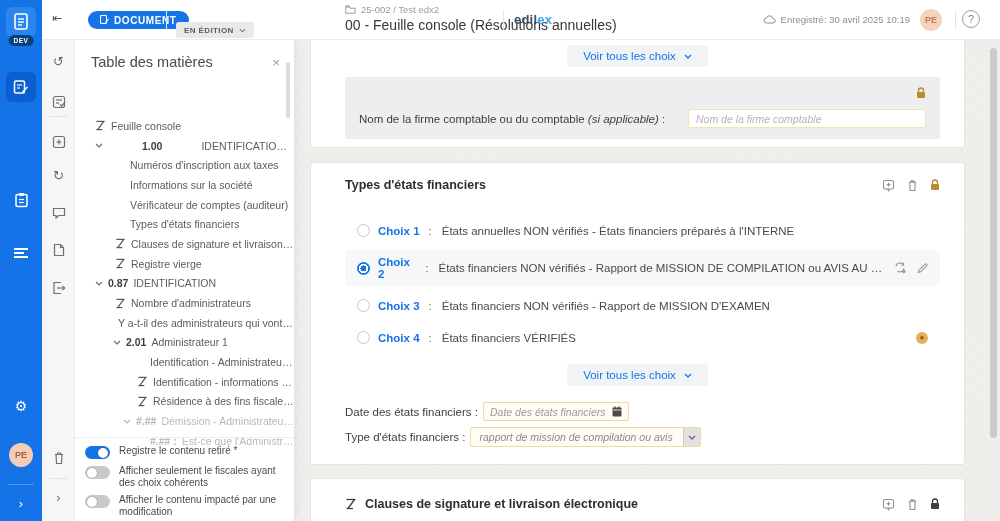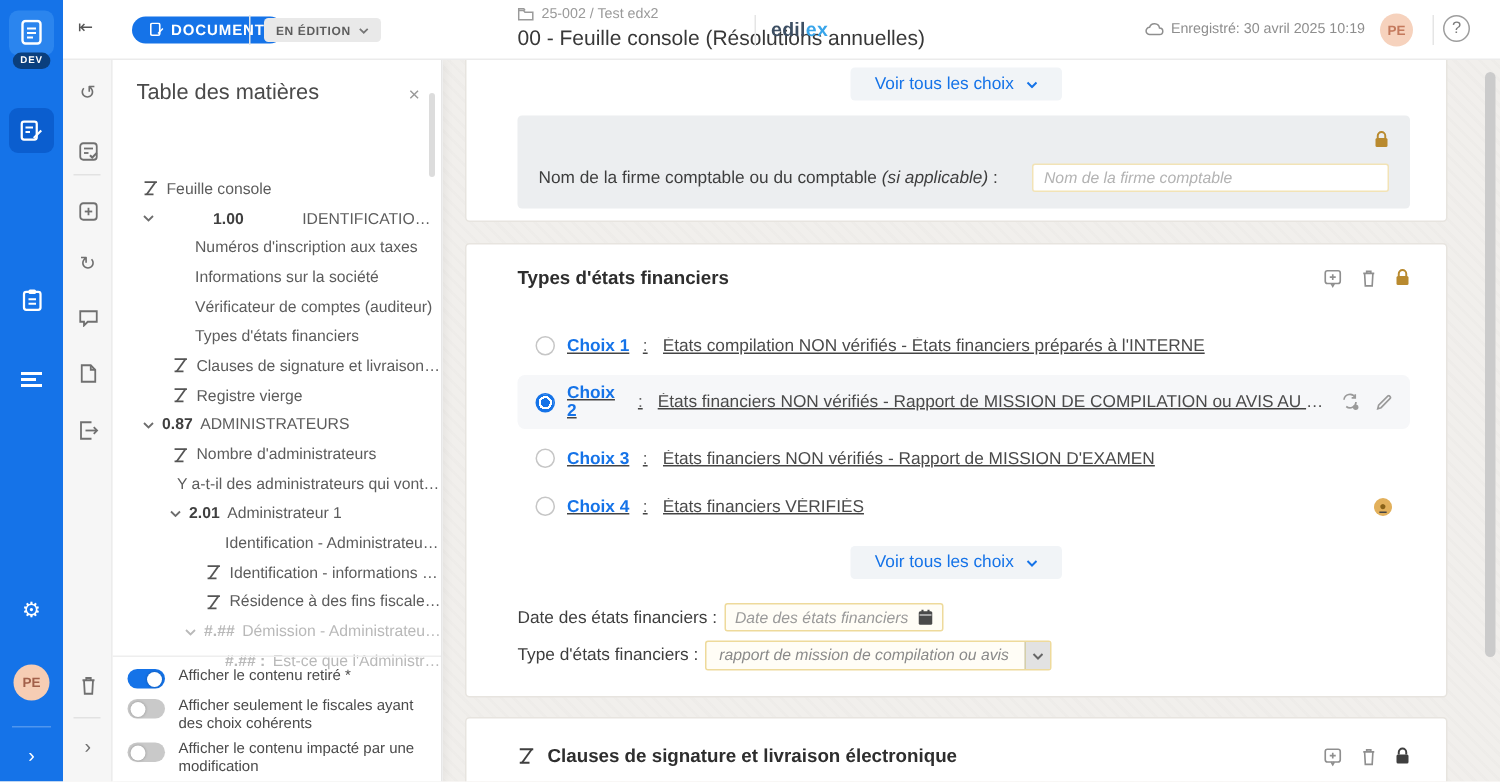--- a/index.html
+++ b/index.html
@@ -23,21 +23,21 @@
   .nav-gray { position:absolute; left:42px; top:40px; width:33px; height:481px; background:#f6f6f6; border-right:1px solid #ececec; z-index:20; }
   .gicon { position:absolute; left:0; width:33px; text-align:center; color:#707070; cursor:pointer; }
   .gicon svg { display:inline-block; vertical-align:middle; }
   .gdiv { position:absolute; left:7px; right:7px; border-top:1px solid #e2e2e2; }
 
   
   .topbar { position:absolute; left:42px; top:0; width:958px; height:40px; background:#fff; border-bottom:1px solid #ebebeb; z-index:25; }
   .collapse-btn { position:absolute; left:10px; top:11px; color:#555; font-size:12px; cursor:pointer; }
   .doc-pill { position:absolute; left:46px; top:11px; height:18px; background:#1573e8; border-radius:12px; color:#fff; font-size:10px; font-weight:bold; letter-spacing:.6px; display:flex; align-items:center; gap:5px; padding:0 12px; cursor:pointer; }
   .tb-sep { position:absolute; top:10px; height:20px; border-left:1px solid #e5e5e5; }
-  .status-pill { position:absolute; left:134px; top:12px; height:16px; background:#e9e9e9; border-radius:3px; color:#5c5c5c; font-size:8px; font-weight:bold; letter-spacing:.4px; display:flex; align-items:center; gap:5px; padding:0 8px; cursor:pointer; }
+  .status-pill { position:absolute; left:134px; top:22px; height:16px; background:#e9e9e9; border-radius:3px; color:#5c5c5c; font-size:8px; font-weight:bold; letter-spacing:.4px; display:flex; align-items:center; gap:5px; padding:0 8px; cursor:pointer; }
   .crumb-block { position:absolute; left:303px; top:4px; }
   .crumb { display:flex; align-items:center; gap:5px; color:#9a9a9a; font-size:9.5px; }
   .doc-title { margin-top:2px; color:#383838; font-size:14px; }
   .brand { position:absolute; left:472px; top:12px; font-size:13px; font-weight:bold; color:#3d4f63; letter-spacing:.2px; cursor:pointer; }
   .brand .bx { color:#38a5ea; }
   .saved { position:absolute; right:90px; top:14px; display:flex; align-items:center; gap:5px; color:#8e8e8e; font-size:9.5px; }
   .tavatar { position:absolute; right:58px; top:9px; width:22px; height:22px; border-radius:50%; background:#f6d2bd; color:#c4795c; font-size:9px; font-weight:bold; display:flex; align-items:center; justify-content:center; cursor:pointer; }
   .help-btn { position:absolute; right:20px; top:10px; width:18px; height:18px; border:1px solid #9e9e9e; border-radius:50%; color:#7c7c7c; font-size:11px; display:flex; align-items:center; justify-content:center; cursor:pointer; }
 
   
@@ -75,21 +75,21 @@
   .gray-box .lockrow { display:flex; justify-content:flex-end; height:14px; }
   .gray-box .fieldrow { display:flex; align-items:center; margin-top:8px; font-size:11.5px; color:#3e3e3e;justify-content:space-between; }
   .firm-input { width:238px; height:19px; border:1px solid #f2e3b6; border-radius:2px; background:#fff; font-family:inherit; font-size:10.5px; font-style:italic; color:#555; padding:0 7px; margin-left:5px; outline:none; }
   .firm-input::placeholder { color:#b3b3b3; }
 
   .sec-head { display:flex; align-items:center; justify-content:space-between; padding:15px 24px 0 34px; }
   .sec-title { font-size:12.5px; font-weight:bold; color:#2e2e2e; display:flex; align-items:center; gap:8px; }
   .sec-icons { display:flex; align-items:center; gap:12px; }
   .sec-icons > span { display:flex; cursor:pointer; }
 
-  .choices { margin-top:26px; padding:0 24px 0 34px;text-decoration:underline; }
+  .choices { margin-top:26px; padding:0 24px 0 34px; }
   .choice { display:flex; align-items:center; gap:8px; padding:6px 12px; border-radius:5px; margin-bottom:7px; font-size:11.5px; color:#4a4a4a; }
   .choice.selected { background:#f6f7f9; }
   .radio { flex:0 0 auto; width:13px; height:13px; border-radius:50%; border:1.5px solid #c6c6c6; background:#fff; cursor:pointer; }
   .choice.selected .radio { border-color:#1573e8; background:radial-gradient(circle, #1573e8 0 3px, #fff 3px 4.5px, #1573e8 4.5px); }
   .choice .cname { color:#1573e8; font-weight:bold; }
   .choice .csep { color:#666; margin:0 2px 0 1px; }
   .choice .ctext { flex:1 1 auto; white-space:nowrap; overflow:hidden; text-overflow:ellipsis; }
   .choice .cacts { display:flex; align-items:center; gap:10px; color:#9a9a9a; }
   .badge-amber { width:12px; height:12px; border-radius:50%; background:#e2b05b; display:flex; align-items:center; justify-content:center; color:#8a6218; font-size:8px; }
   .card2 .seeall-wrap { margin-top:14px; }
@@ -316,21 +316,21 @@
     <span class="lbl">Registre vierge</span>
   </div>
         <div class="toc-item" style="padding-left: 20px;">
     <span class="chev">
       <svg width="8" height="5" viewBox="0 0 8 5">
               <polyline points="1,1 4,4 7,1" fill="none" stroke="currentColor" stroke-width="1.2"></polyline>
             </svg>
     </span>
 
     <span class="num">0.87</span>
-    <span class="lbl">ADMINISTRATEURS</span>
+    <span class="lbl">IDENTIFICATION</span>
   </div>
         <div class="toc-item" style="padding-left: 40px;">
 
     <span class="cicon">
       <svg width="11" height="11" viewBox="0 0 12 12" fill="none" stroke="currentColor" stroke-width="1.3">
               <line x1="1.5" y1="1.5" x2="10.5" y2="1.5"></line>
               <line x1="9.5" y1="1.5" x2="3" y2="10.5"></line>
               <line x1="1.5" y1="10.5" x2="8" y2="10.5"></line>
             </svg>
     </span>
@@ -394,21 +394,21 @@
     <span class="num">#.## :</span>
     <span class="lbl">Est-ce que l'Administrateur ...</span>
   </div>
       </div>
     <div class="toc-sb"></div>
     <div class="toc-toggles">
         <div class="tog-row">
     <span class="switch on">
             <span class="knob"></span>
           </span>
-    <span class="tog-lbl">Afficher le contenu retiré *</span>
+    <span class="tog-lbl">Registre le contenu retiré *</span>
   </div>
         <div class="tog-row">
     <span class="switch">
             <span class="knob"></span>
           </span>
     <span class="tog-lbl">Afficher seulement le fiscales ayant des choix cohérents</span>
   </div>
         <div class="tog-row">
     <span class="switch">
             <span class="knob"></span>
@@ -468,21 +468,21 @@
                 <rect x="1" y="5" width="8" height="6" rx="1" fill="#b98a2f"></rect>
               </svg>
           </span>
         </span>
       </div>
       <div class="choices">
           <div class="choice">
     <span class="radio"></span>
     <span class="cname">Choix 1</span>
     <span class="csep">:</span>
-    <span class="ctext">États compilation NON vérifiés - États financiers préparés à l'INTERNE</span>
+    <span class="ctext">États annuelles NON vérifiés - États financiers préparés à l'INTERNE</span>
 
   </div>
           <div class="choice selected">
     <span class="radio"></span>
     <span class="cname">Choix 2</span>
     <span class="csep">:</span>
     <span class="ctext">États financiers NON vérifiés - Rapport de MISSION DE COMPILATION ou AVIS AU LECTEUR</span>
     <span class="cacts">
       <span>
         <svg width="13" height="12" viewBox="0 0 13 12" fill="none" stroke="#9a9a9a" stroke-width="1.1">

